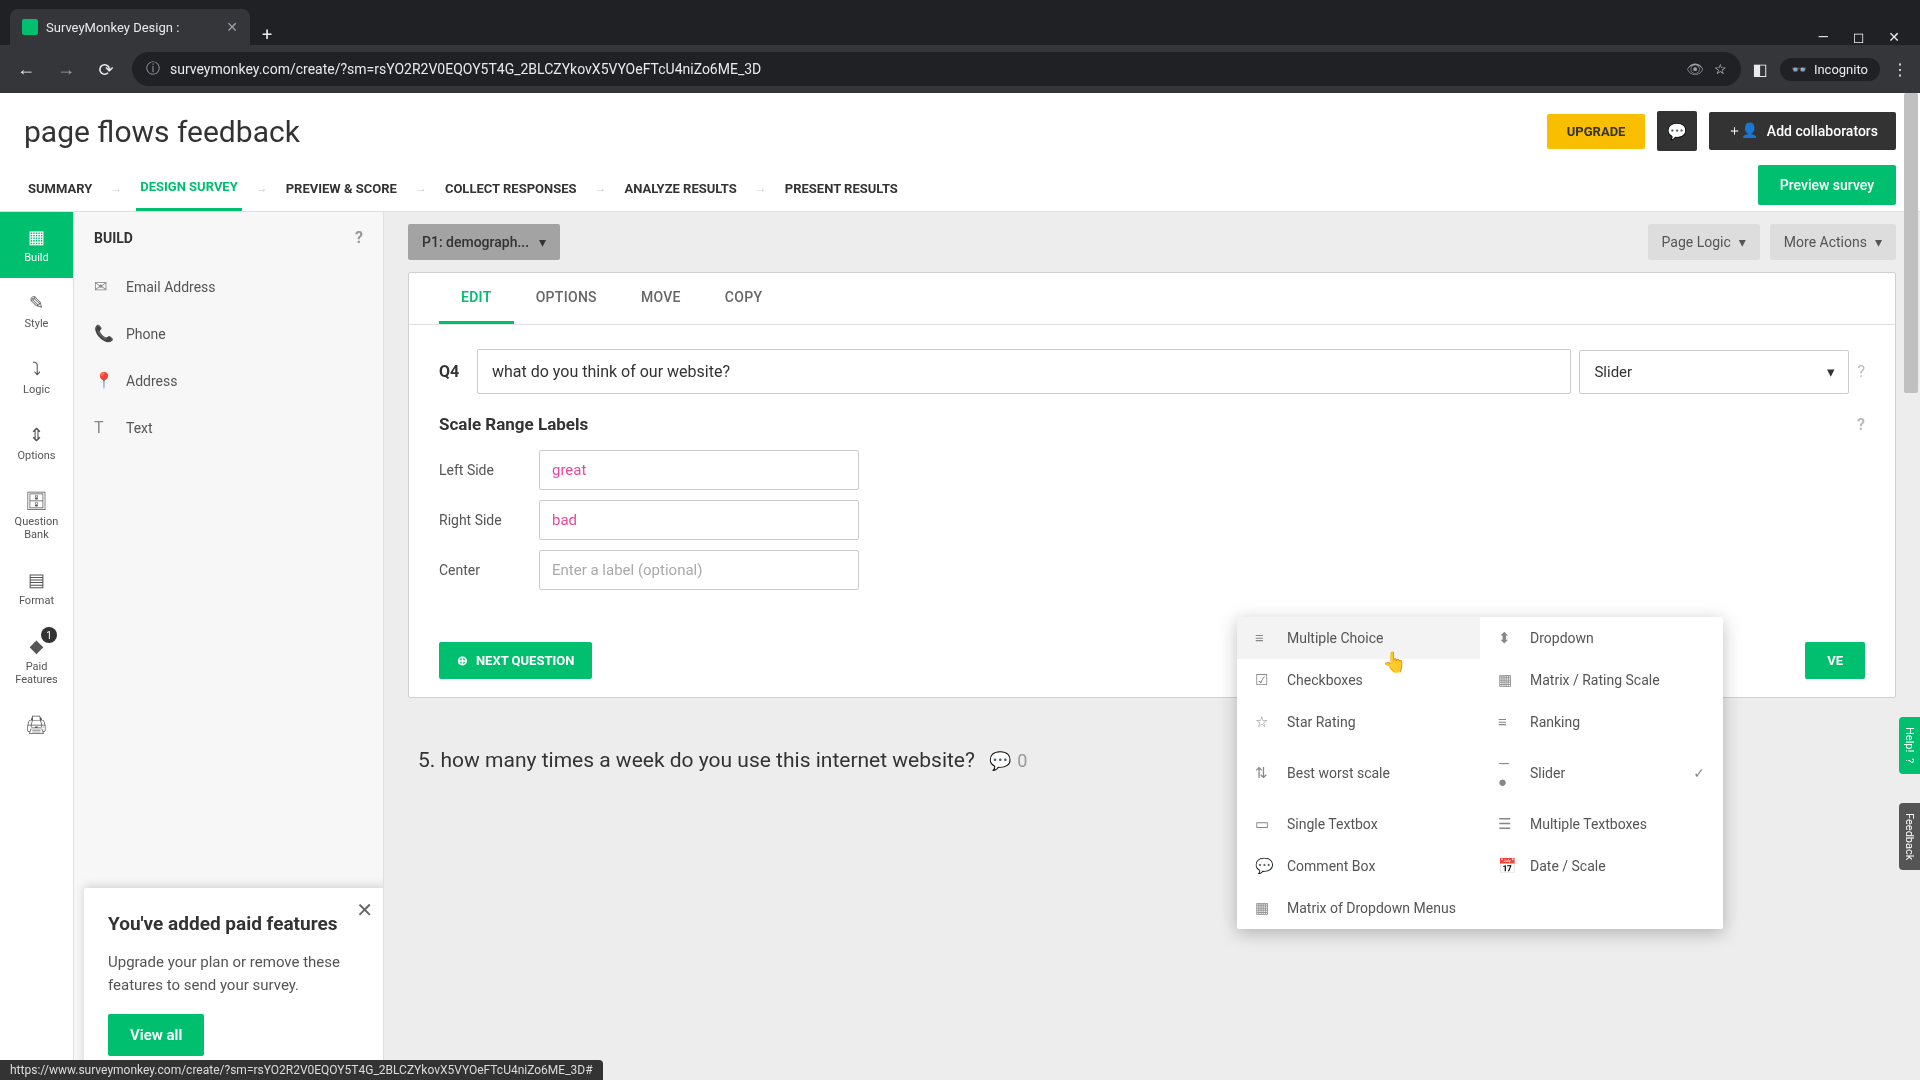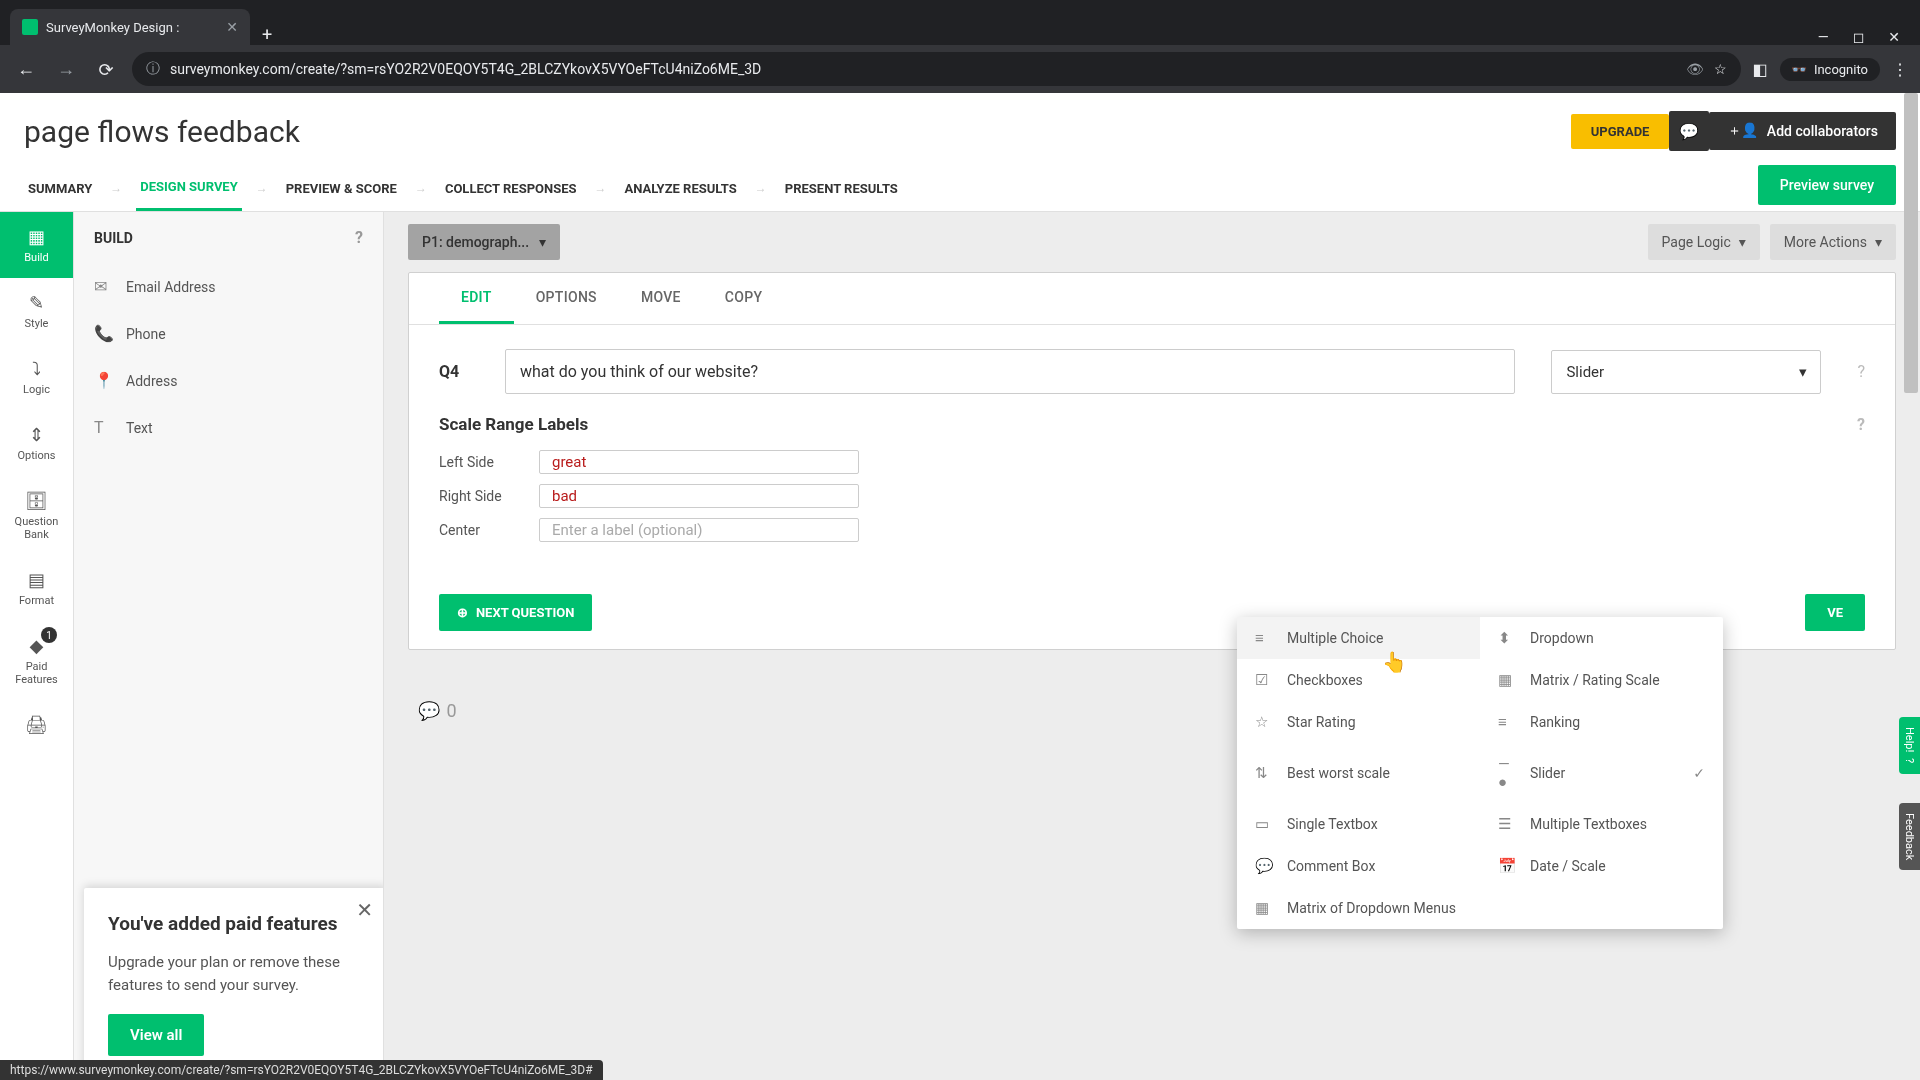--- a/index.html
+++ b/index.html
@@ -20,21 +20,21 @@
 .url-bar { flex: 1; background: #202124; border-radius: 20px; height: 34px; display: flex; align-items: center; padding: 0 14px; gap: 10px; color: #9aa0a6; font-size: 14px; }
 .url-text { flex: 1; color: #e8eaed; white-space: nowrap; overflow: hidden; }
 .toolbar-icon { color: #e8eaed; font-size: 16px; cursor: pointer; }
 .incognito-badge { display: flex; align-items: center; gap: 6px; background: #202124; border-radius: 16px; padding: 4px 12px; color: #e8eaed; font-size: 13px; }
 
 
 .app { background: #fff; height: calc(1080px - 93px); display: flex; flex-direction: column; position: relative; }
 
 .app-header { display: flex; align-items: center; padding: 18px 24px 14px; }
 .survey-title { font-size: 30px; font-weight: 400; color: #333; }
-.header-right { margin-left: auto; display: flex; align-items: center; }
+.header-right { margin-left: auto; display: flex; gap: 12px; align-items: center; }
 .btn-upgrade { background: #f9be00; color: #333; border: none; padding: 10px 20px; font-weight: 700; font-size: 13px; cursor: pointer; border-radius: 2px; }
 .btn-chat { width: 40px; height: 40px; background: #333; border-radius: 2px; display: flex; align-items: center; justify-content: center; color: #fff; cursor: pointer; }
 .btn-collab { background: #333; color: #fff; border: none; padding: 10px 18px; font-weight: 500; font-size: 14px; cursor: pointer; border-radius: 2px; display: flex; align-items: center; gap: 8px; }
 
 .nav-tabs { display: flex; align-items: center; padding: 0 24px; border-bottom: 1px solid #e0e0e0; gap: 8px; }
 .nav-tab { padding: 14px 4px; font-size: 13px; font-weight: 700; color: #333; cursor: pointer; }
 .nav-tab.active { color: #00bf6f; border-bottom: 3px solid #00bf6f; }
 .nav-arrow { color: #ccc; font-size: 12px; padding: 0 6px; }
 .btn-preview { margin-left: auto; background: #00bf6f; color: #fff; border: none; padding: 12px 22px; font-weight: 500; font-size: 14px; cursor: pointer; border-radius: 2px; margin-bottom: 6px; }
 
@@ -64,30 +64,30 @@
 .page-select { background: #a3a3a3; border: none; padding: 10px 14px; border-radius: 2px; font-size: 14px; color: #333; cursor: pointer; display: flex; align-items: center; gap: 10px; font-weight: 500; }
 .canvas-right { margin-left: auto; display: flex; gap: 10px; }
 .dropdown-btn { background: #ddd; border: none; padding: 10px 14px; border-radius: 2px; font-size: 14px; color: #555; cursor: pointer; display: flex; align-items: center; gap: 8px; }
 
 .question-card { background: #fff; border: 1px solid #d0d0d0; border-radius: 2px; padding: 0; }
 .q-tabs { display: flex; border-bottom: 1px solid #e0e0e0; padding: 0 30px; }
 .q-tab { padding: 16px 22px; font-size: 14px; font-weight: 500; color: #666; cursor: pointer; letter-spacing: 0.3px; }
 .q-tab.active { color: #00bf6f; border-bottom: 3px solid #00bf6f; font-weight: 600; }
 
 .q-body { padding: 24px 30px; }
-.q-row { display: flex; align-items: center; gap: 36px; margin-bottom: 20px; }
+.q-row { display: flex; align-items: center; gap: 8px; margin-bottom: 20px; }
 .q-num { font-weight: 700; font-size: 16px; color: #333; width: 30px; }
 .q-input { flex: 1; border: 1px solid #ccc; border-radius: 2px; padding: 12px 14px; font-size: 16px; color: #333; }
 .type-dropdown { width: 270px; border: 1px solid #ccc; border-radius: 2px; padding: 12px 14px; font-size: 15px; color: #333; display: flex; justify-content: space-between; align-items: center; cursor: pointer; position: relative; }
 .help-icon-sm { color: #bbb; font-size: 16px; }
 
 .section-title { font-weight: 700; font-size: 17px; color: #333; margin: 16px 0; display: flex; align-items: flex-end; }
 .label-row { display: flex; align-items: center; gap: 20px; margin-bottom: 10px; }
 .label-name { width: 80px; font-size: 14px; color: #555; }
-.label-input { flex: 0 0 320px; border: 1px solid #ccc; border-radius: 2px; padding: 2px 12px; font-size: 15px; color: #b91c1c; }
+.label-input { flex: 0 0 320px; border: 1px solid #ccc; border-radius: 2px; padding: 10px 12px; font-size: 15px; color: #ec4899; }
 .label-input::placeholder { color: #aaa; }
 
 .q-footer { display: flex; padding: 18px 30px; gap: 12px; }
 .btn-next { background: #00bf6f; color: #fff; border: none; padding: 11px 18px; font-weight: 700; font-size: 13px; cursor: pointer; border-radius: 2px; display: flex; align-items: center; gap: 8px; }
 .btn-save { margin-left: auto; background: #00bf6f; color: #fff; border: none; padding: 11px 22px; font-weight: 700; font-size: 13px; cursor: pointer; border-radius: 2px; }
 
 .next-question-preview { margin-top: 50px; padding: 0 10px; font-size: 21px; color: #333; display: flex; align-items: center; gap: 14px; }
 .comment-count { display: flex; align-items: center; gap: 6px; color: #999; font-size: 18px; }
 
 
@@ -305,20 +305,21 @@
         <div class="q-footer">
           <button class="btn-next">
             <span>⊕</span>
             <span>NEXT QUESTION</span>
           </button>
           <button class="btn-save">VE</button>
         </div>
       </div>
 
       <div class="next-question-preview">
+        <span>5. how many times a week do you use this internet website?</span>
         <span class="comment-count">
           <span>💬</span>
           <span>0</span>
         </span>
       </div>
 
       <div class="type-menu">
         <div class="type-option hovered">
           <span class="type-icon">≡</span>
           <span>Multiple Choice</span>

